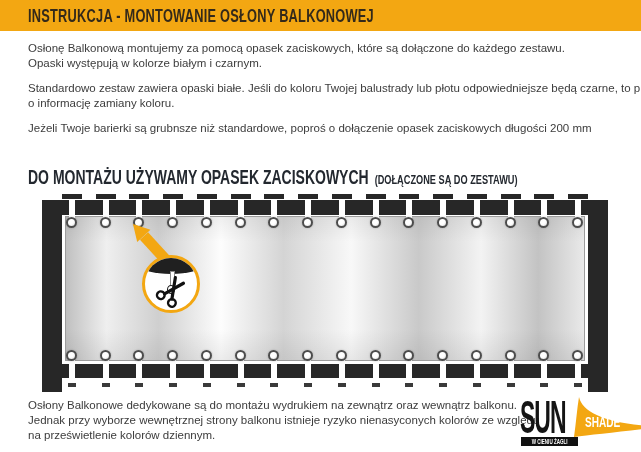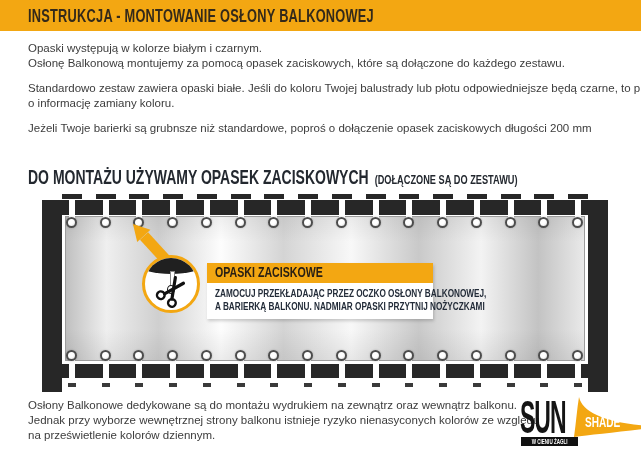--- a/index.html
+++ b/index.html
@@ -79,22 +79,22 @@
 </head>
 <body>
 
 <div class="page">
 
   <div class="topbar">
     <span class="t">INSTRUKCJA - MONTOWANIE OSŁONY BALKONOWEJ</span>
   </div>
 
   <div class="para" id="p1">
+    <div>Osłonę Balkonową montujemy za pomocą opasek zaciskowych, które są dołączone do każdego zestawu.</div>
     <div>Opaski występują w kolorze białym i czarnym.</div>
-    <div>Osłonę Balkonową montujemy za pomocą opasek zaciskowych, które są dołączone do każdego zestawu.</div>
   </div>
   <div class="para" id="p2">
     <div>Standardowo zestaw zawiera opaski białe. Jeśli do koloru Twojej balustrady lub płotu odpowiedniejsze będą czarne, to prosimy</div>
     <div>o informację zamiany koloru.</div>
   </div>
   <div class="para" id="p3">
     <div>Jeżeli Twoje barierki są grubnsze niż standardowe, poproś o dołączenie opasek zaciskowych długości 200 mm</div>
   </div>
 
   <div class="h2">
@@ -217,29 +217,20 @@
       <div class="strap b" style="left: 499px;"></div>
       <div class="tip" style="left: 498px;"></div>
       <div class="grommet" style="left: 496px; top: 23px;"></div>
       <div class="grommet" style="left: 496px; top: 156px;"></div>
       <div class="dash" style="left: 526px;"></div>
       <div class="strap t" style="left: 533px;"></div>
       <div class="strap b" style="left: 533px;"></div>
       <div class="tip" style="left: 532px;"></div>
       <div class="grommet" style="left: 530px; top: 23px;"></div>
       <div class="grommet" style="left: 530px; top: 156px;"></div>
-      <div class="callout">
-      <div class="bar">
-        <span>OPASKI ZACISKOWE</span>
-      </div>
-      <div class="bbody">
-        <div>ZAMOCUJ PRZEKŁADAJĄC PRZEZ OCZKO OSŁONY BALKONOWEJ,</div>
-        <div>A BARIERKĄ BALKONU. NADMIAR OPASKI PRZYTNIJ NOŻYCZKAMI</div>
-      </div>
-    </div>
   </div>
 
   <div class="footer">
     <div>Osłony Balkonowe dedykowane są do montażu wydrukiem na zewnątrz oraz wewnątrz balkonu.</div>
     <div>Jednak przy wyborze wewnętrznej strony balkonu istnieje ryzyko nienasyconych kolorów ze względu</div>
     <div>na prześwietlenie kolorów dziennym.</div>
   </div>
 
   <div id="logo">
     <div class="sun">SUN</div>

